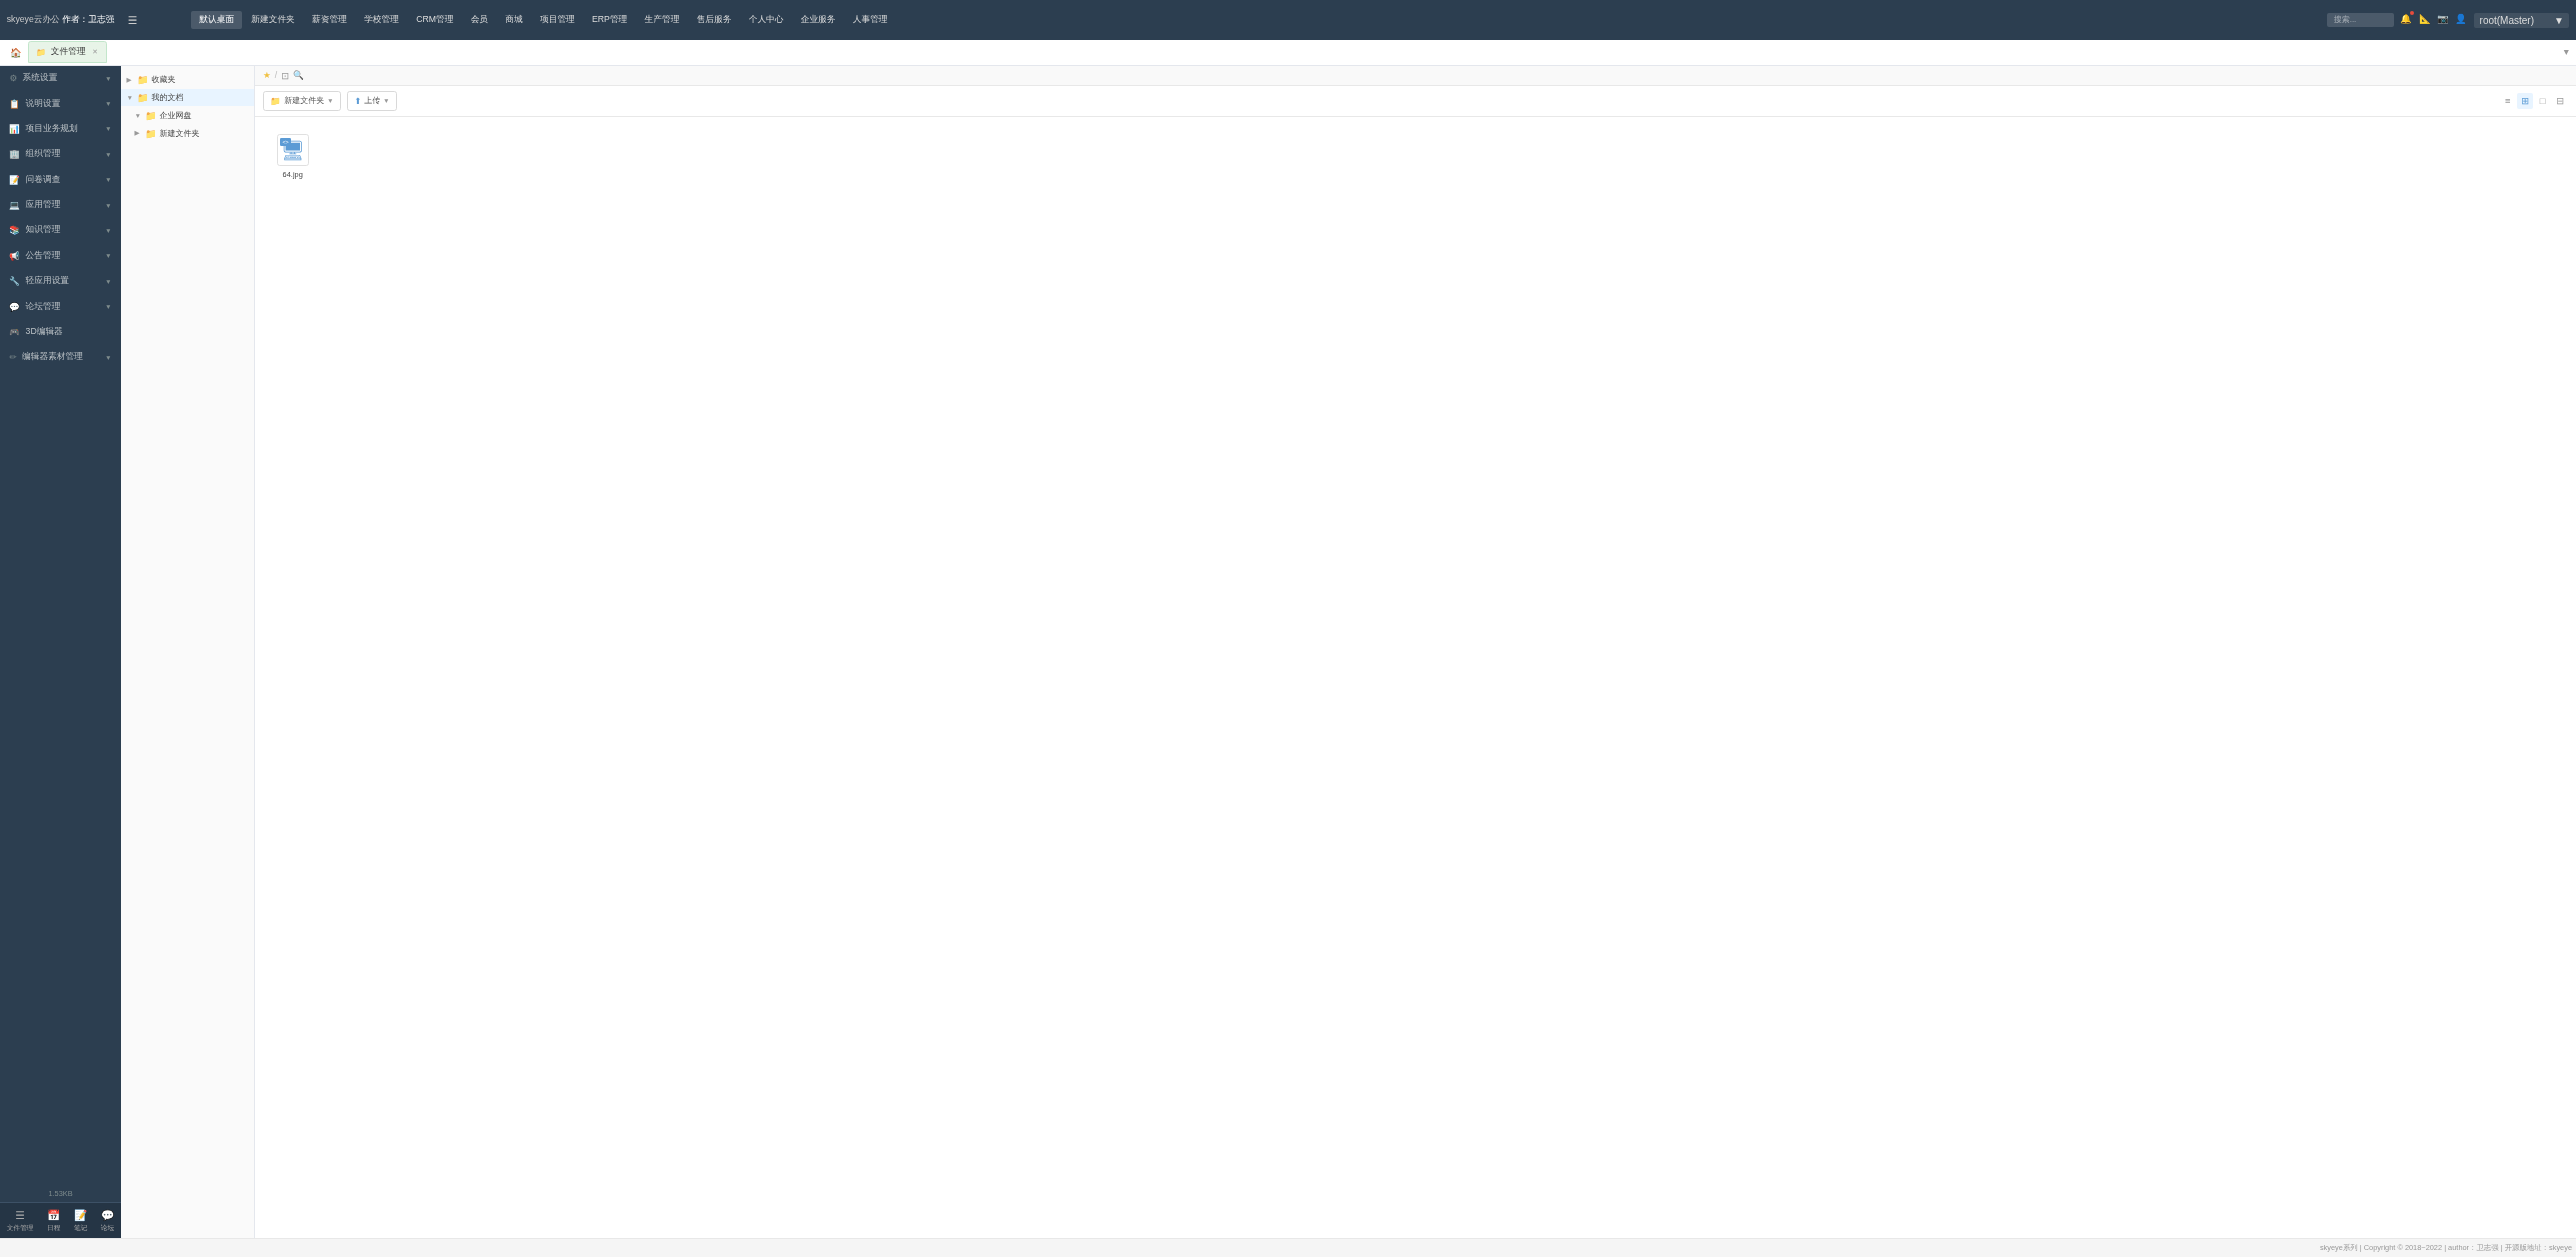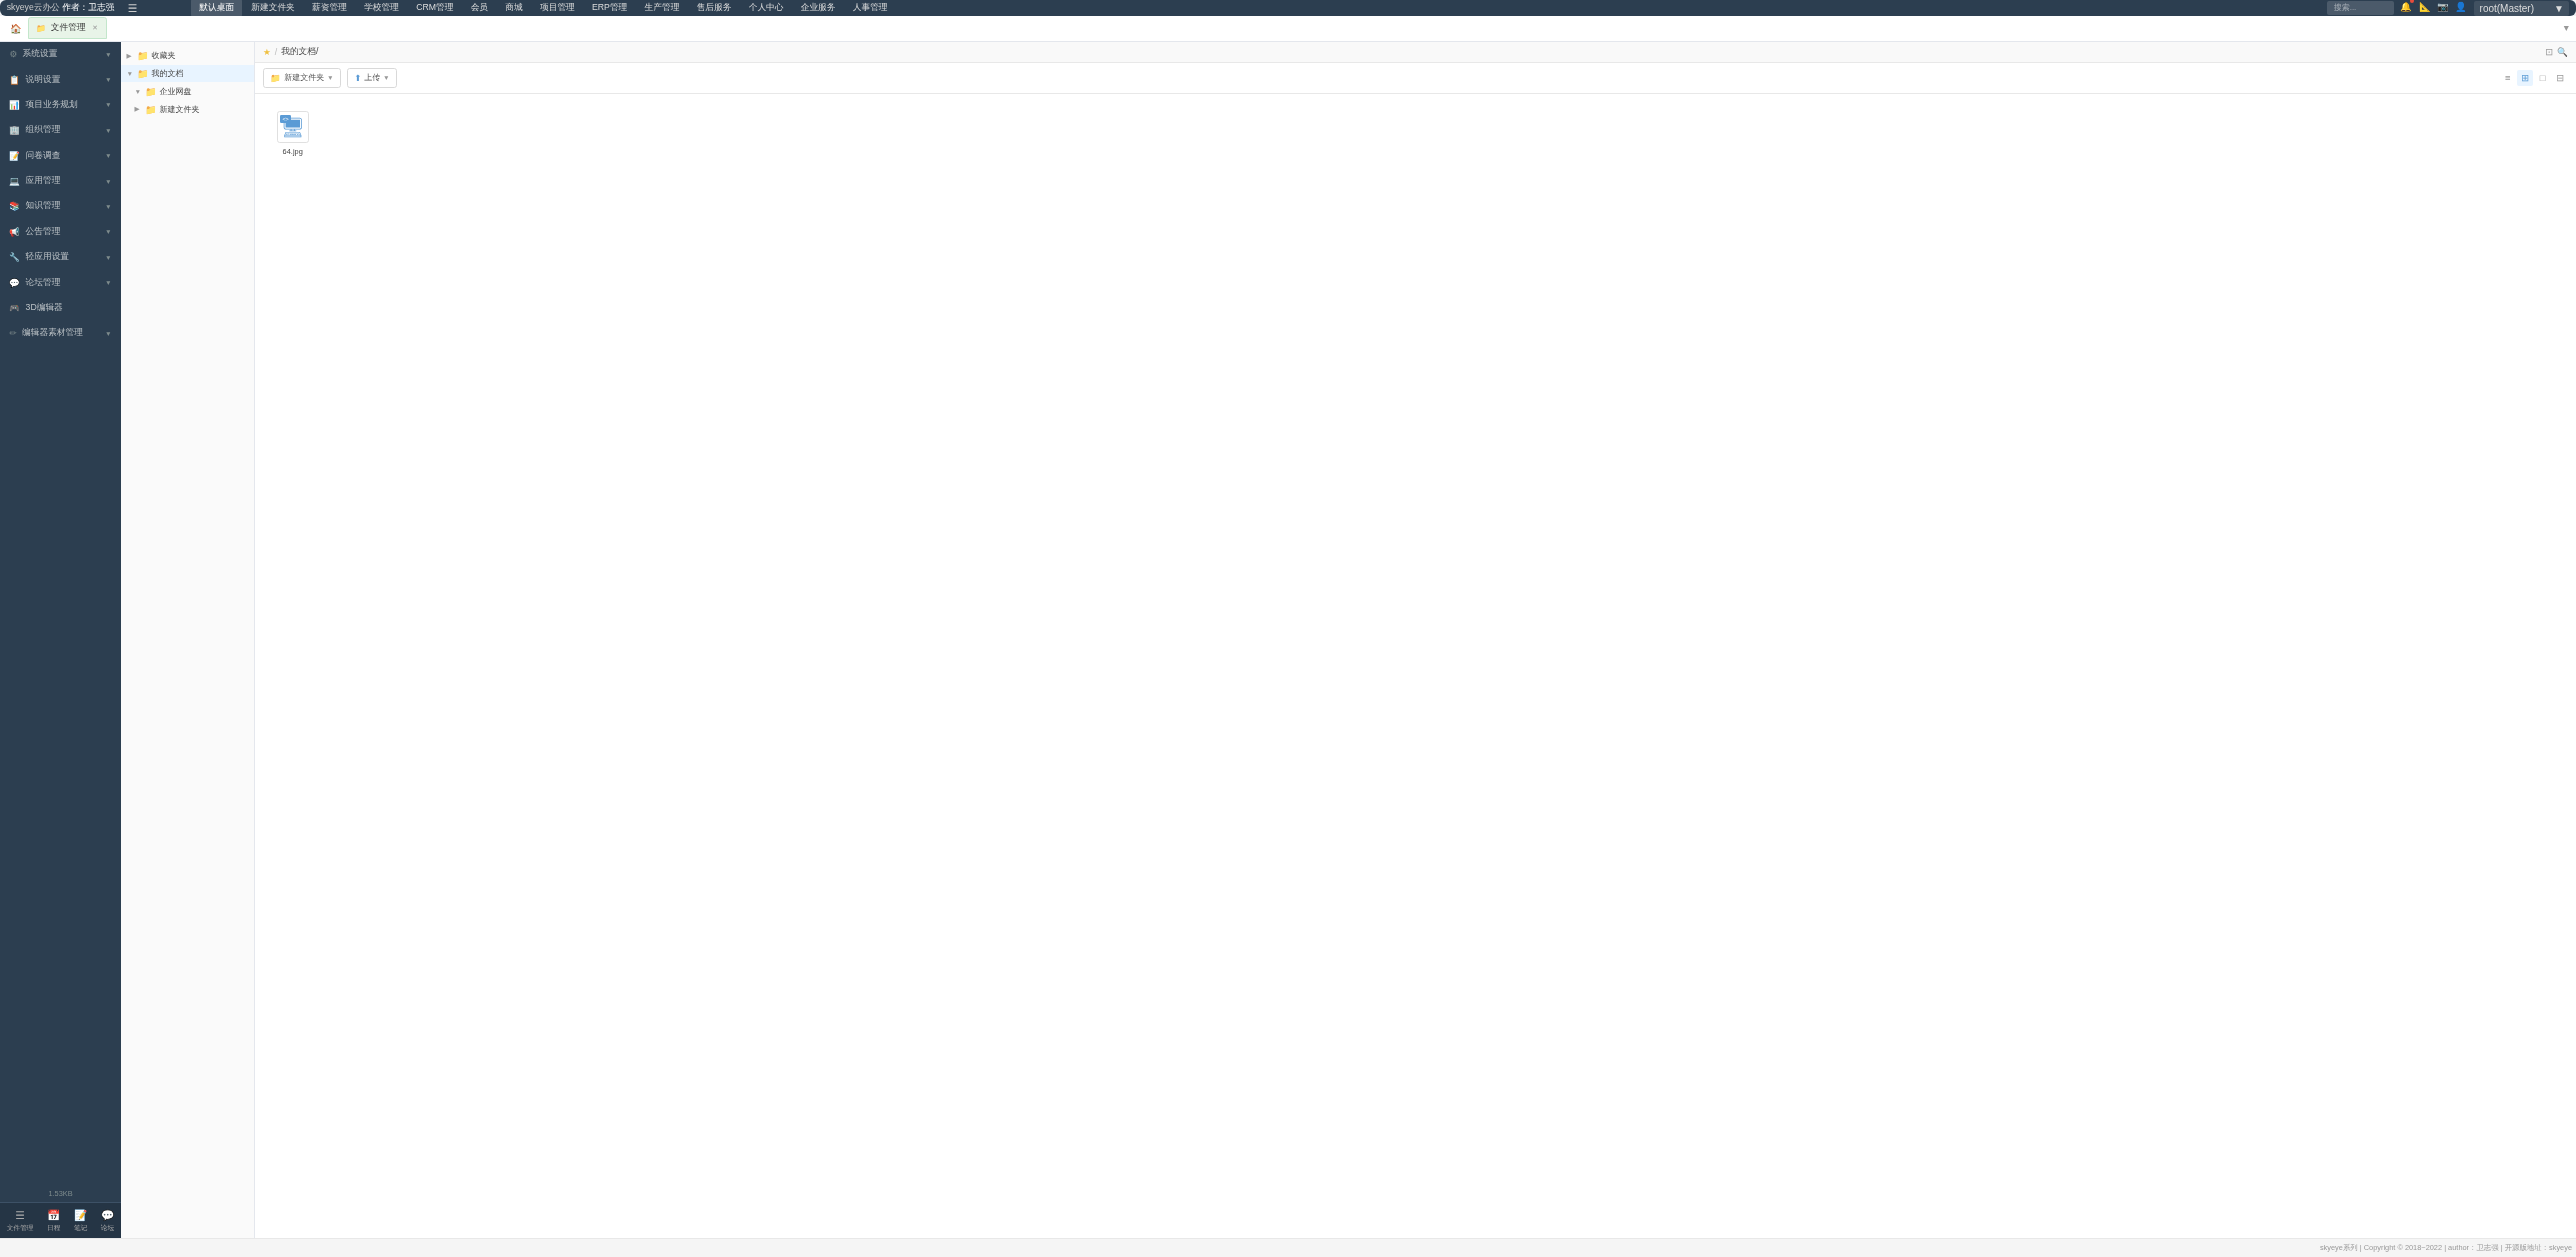--- a/index.html
+++ b/index.html
@@ -1,19 +1,19 @@
 <!DOCTYPE html>
 <html style="font-size:10.7px"><head>
   <meta charset="utf-8">
   <style>
     * { box-sizing: border-box; margin: 0; padding: 0; }
     body { font-family: -apple-system, BlinkMacSystemFont, 'PingFang SC', 'Microsoft YaHei', sans-serif; font-size: 8.7px; background: #f0f2f5; color: #333; height: 100vh; overflow: hidden; display: flex; flex-direction: column; }
 
     
-    .top-nav { background: #2c3e50; color: #fff; display: flex; align-items: center; height: 16px; padding: 0 6.7px; flex-shrink: 0; border-radius: 6px; }
+    .top-nav { background: #2c3e50; color: #fff; display: flex; align-items: center; height: 40px; padding: 0 6.7px; flex-shrink: 0; }
     .top-nav .brand { font-size: 8.7px; color: #ccc; margin-right: 13.4px; white-space: nowrap; }
     .top-nav .brand span { color: #fff; }
     .top-nav .menu-icon { color: #ccc; margin-right: 10px; cursor: pointer; font-size: 10.7px; }
     .top-nav .nav-items { display: flex; align-items: center; flex: 1; gap: 1.3px; margin-left: 44px; }
     .top-nav .nav-item { padding: 2.7px 8px; color: #ddd; cursor: pointer; border-radius: 2px; font-size: 8.7px; white-space: nowrap; }
     .top-nav .nav-item.active { background: rgba(255,255,255,0.15); color: #fff; }
     .top-nav .right-area { display: flex; align-items: flex-start; gap: 6.7px; margin-left: auto; }
     .top-nav .search-box { background: rgba(255,255,255,0.15); border: none; border-radius: 2px; padding: 2.7px 6.7px; color: #fff; font-size: 8px; width: 67px; outline: none; }
     .top-nav .search-box::placeholder { color: rgba(255,255,255,0.5); }
     .top-nav .icon-btn { color: #ccc; cursor: pointer; font-size: 9.4px; }
@@ -282,21 +282,20 @@
           <span class="folder-icon green">📁</span>
           <span class="item-label">新建文件夹</span>
         </div>
       </div>
 
       <div class="file-content">
 
         <div class="breadcrumb-bar">
           <span class="star-btn">★</span>
           <span class="breadcrumb-sep">/</span>
-          <span class="breadcrumb-path">我的文档/</span>
           <span class="expand-view">⊡</span>
           <div class="search-area">
             <span class="search-icon">🔍</span>
           </div>
         </div>
 
         <div class="toolbar">
           <button class="tool-btn">
             <span class="btn-icon">📁</span>
             <span>新建文件夹</span>

